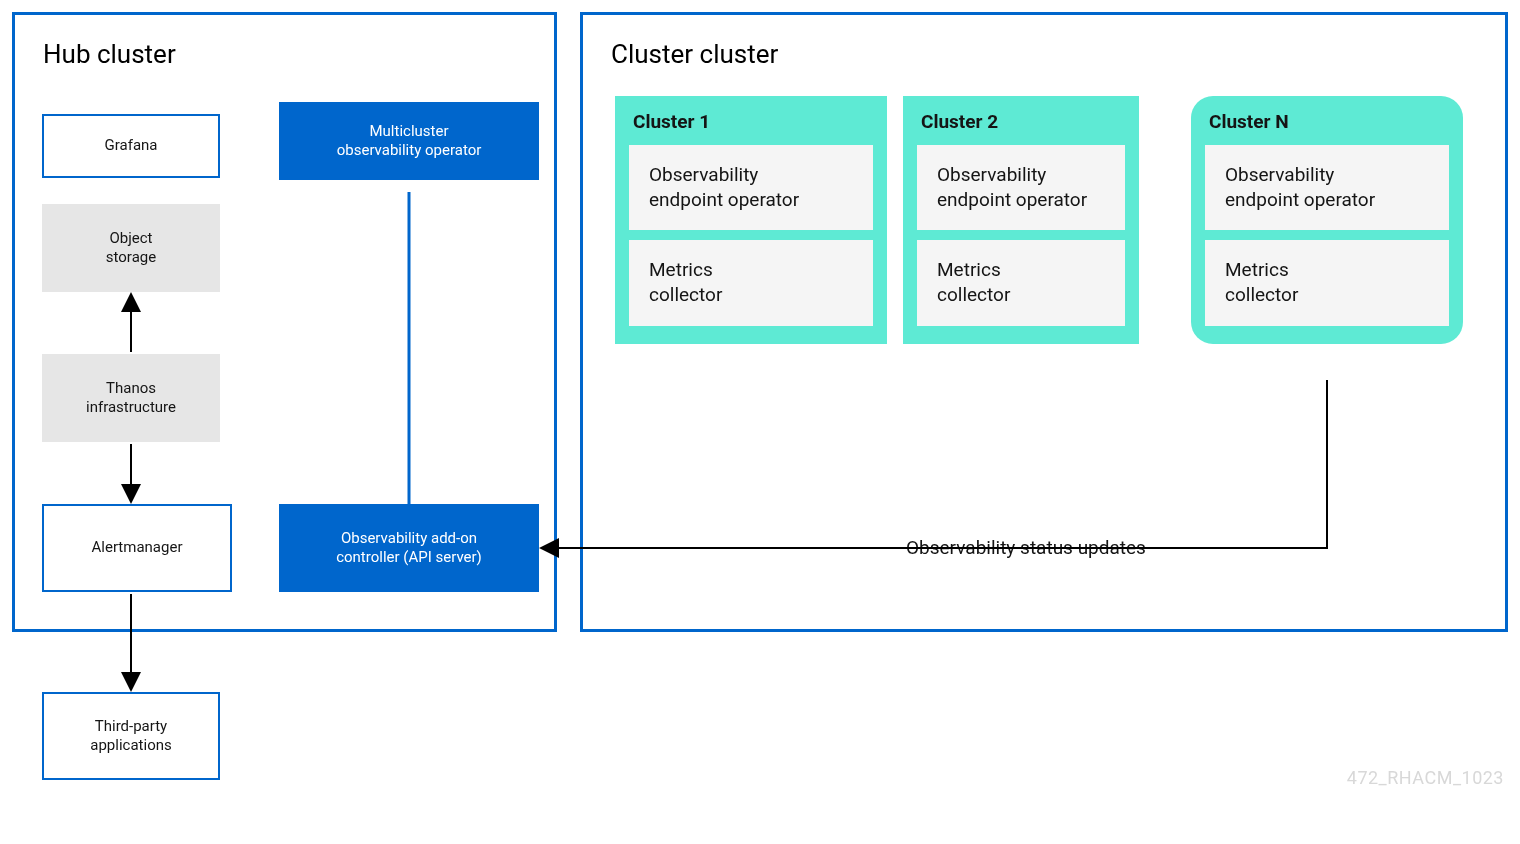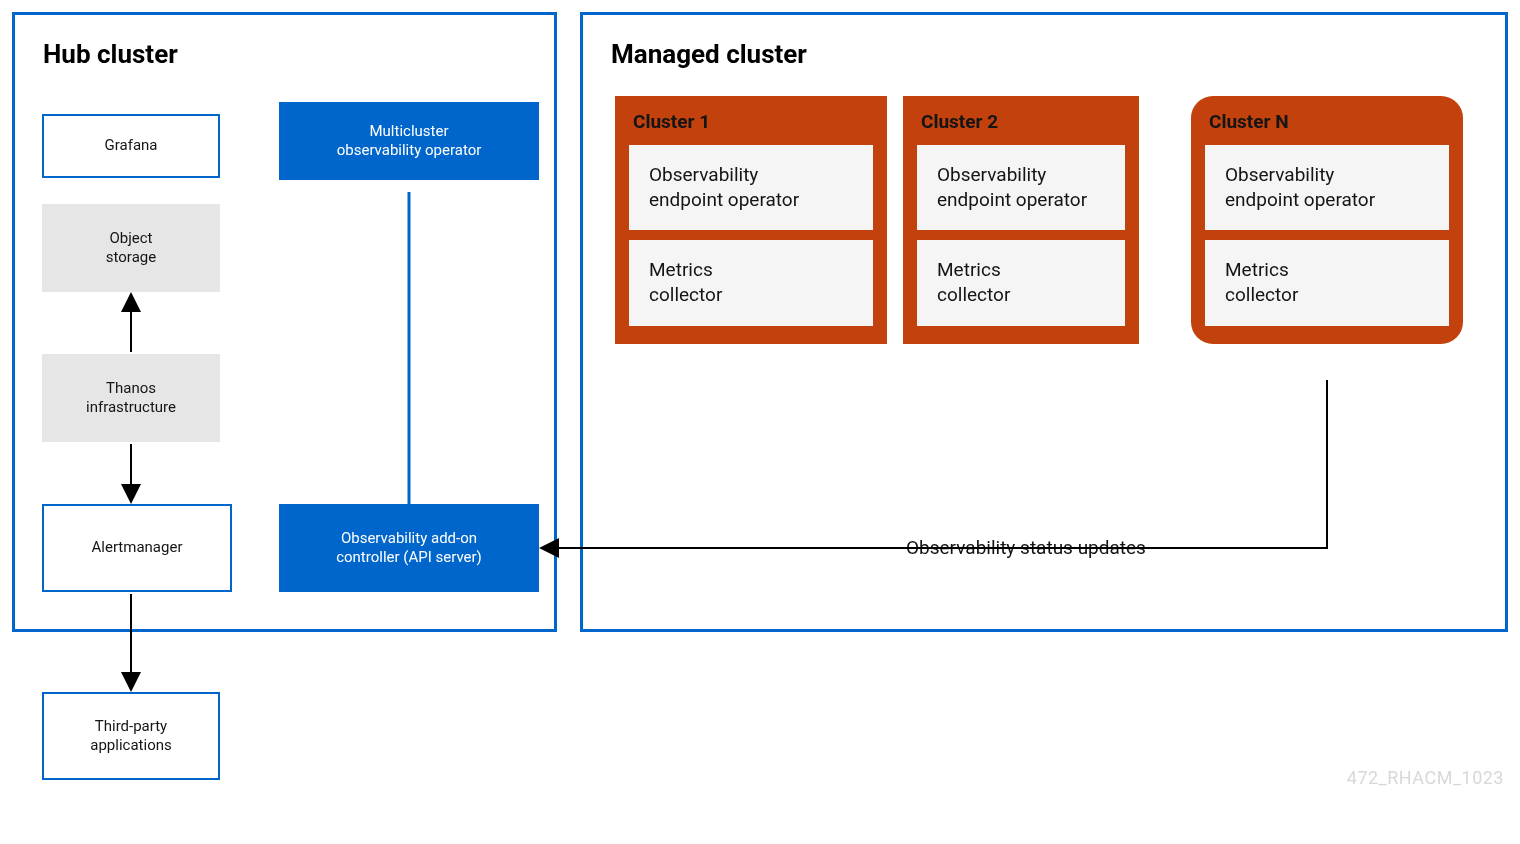--- a/index.html
+++ b/index.html
@@ -32,21 +32,21 @@
       height: 620px;
     }
     .managed-cluster {
       left: 580px;
       top: 12px;
       width: 928px;
       height: 620px;
     }
     .cluster-title {
       font-size: 26px;
-      font-weight: 700;
+      font-weight: 400;
       color: #000;
       margin: 24px 0 18px 28px;
     }
     .node {
       position: absolute;
       display: flex;
       align-items: center;
       justify-content: center;
       text-align: center;
       font-size: 15px;
@@ -61,21 +61,21 @@
     .node-gray {
       background: #e6e6e6;
       color: #151515;
     }
     .node-blue {
       background: #0066cc;
       color: #fff;
     }
     .sub-cluster {
       position: absolute;
-      background: #c2410c;
+      background: #5eead4;
       padding: 14px 14px 18px 14px;
     }
     .sub-cluster-title {
       font-size: 19px;
       font-weight: 700;
       color: #151515;
       margin-bottom: 12px;
       margin-left: 4px;
     }
     .sub-node {
@@ -117,21 +117,21 @@
 </head>
 <body>
 
 <div class="container">
 
   <div class="cluster-box hub-cluster">
     <div class="cluster-title">Hub cluster</div>
   </div>
 
   <div class="cluster-box managed-cluster">
-    <div class="cluster-title">Managed cluster</div>
+    <div class="cluster-title">Cluster cluster</div>
   </div>
 
   <div class="node node-white-border" style="left:42px; top:114px; width:178px; height:64px;">
     <span>Grafana</span>
   </div>
 
   <div class="node node-gray" style="left:42px; top:204px; width:178px; height:88px; white-space: pre-line;">
     <span>Object
 storage</span>
   </div>

